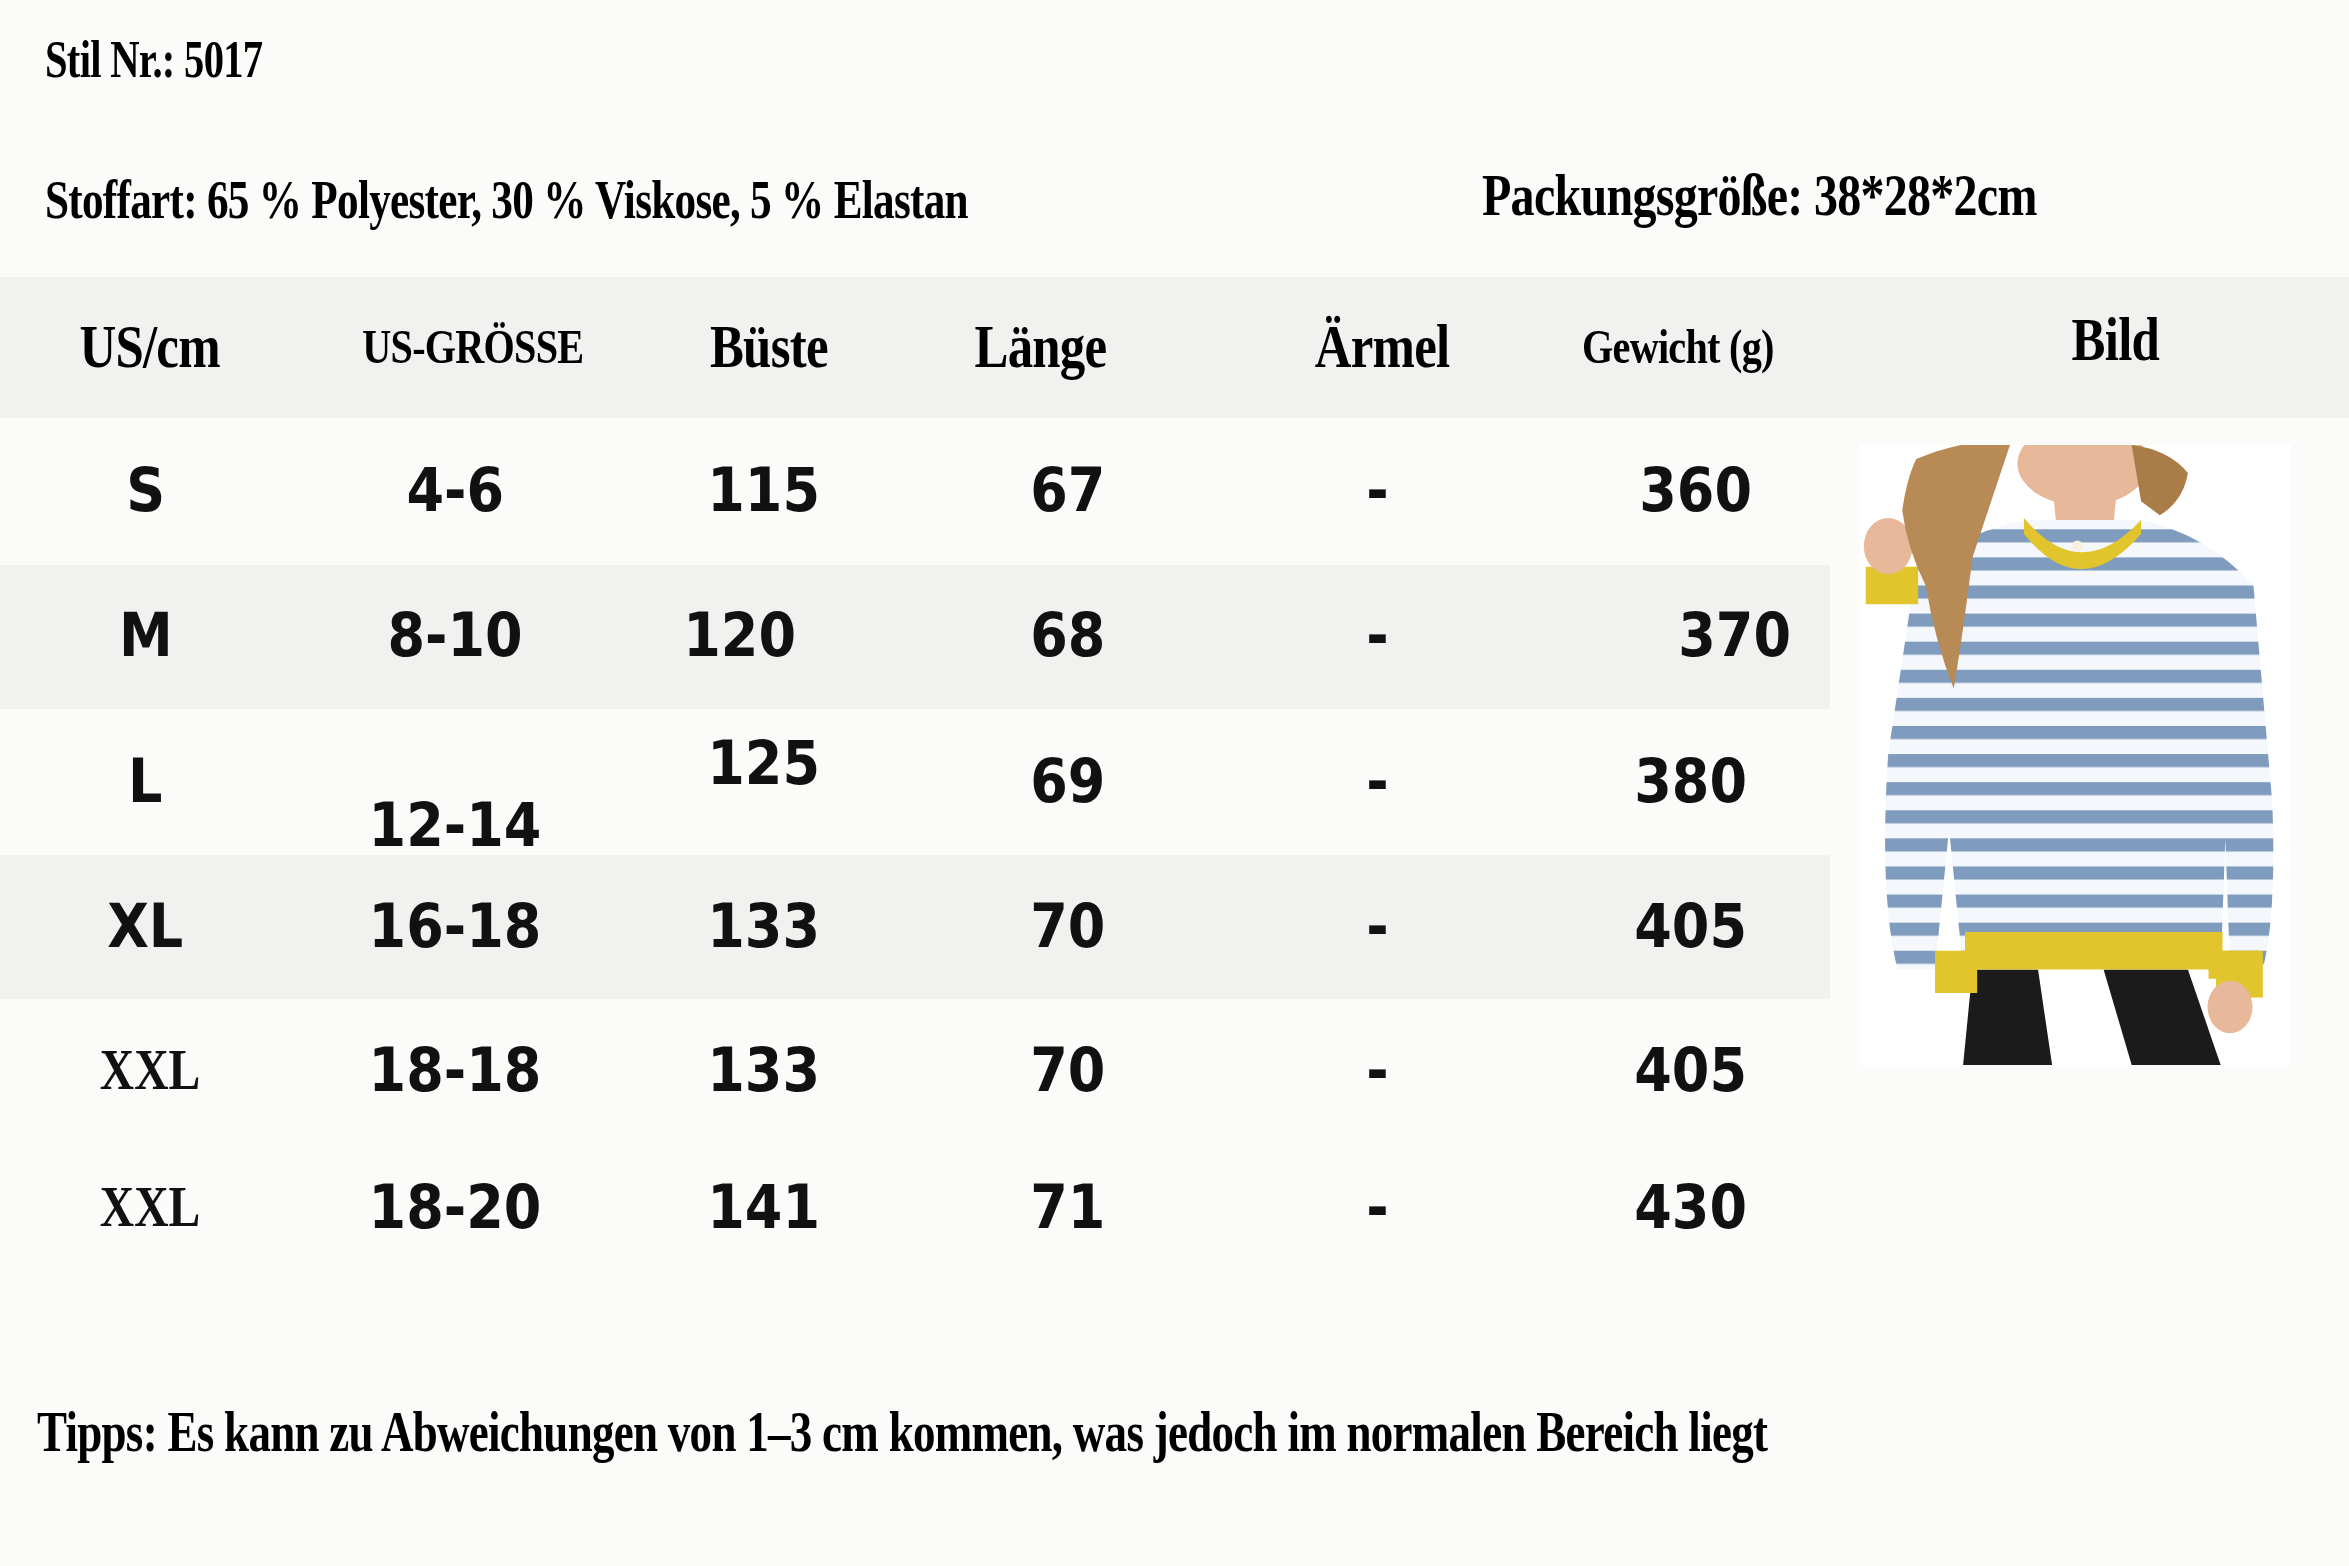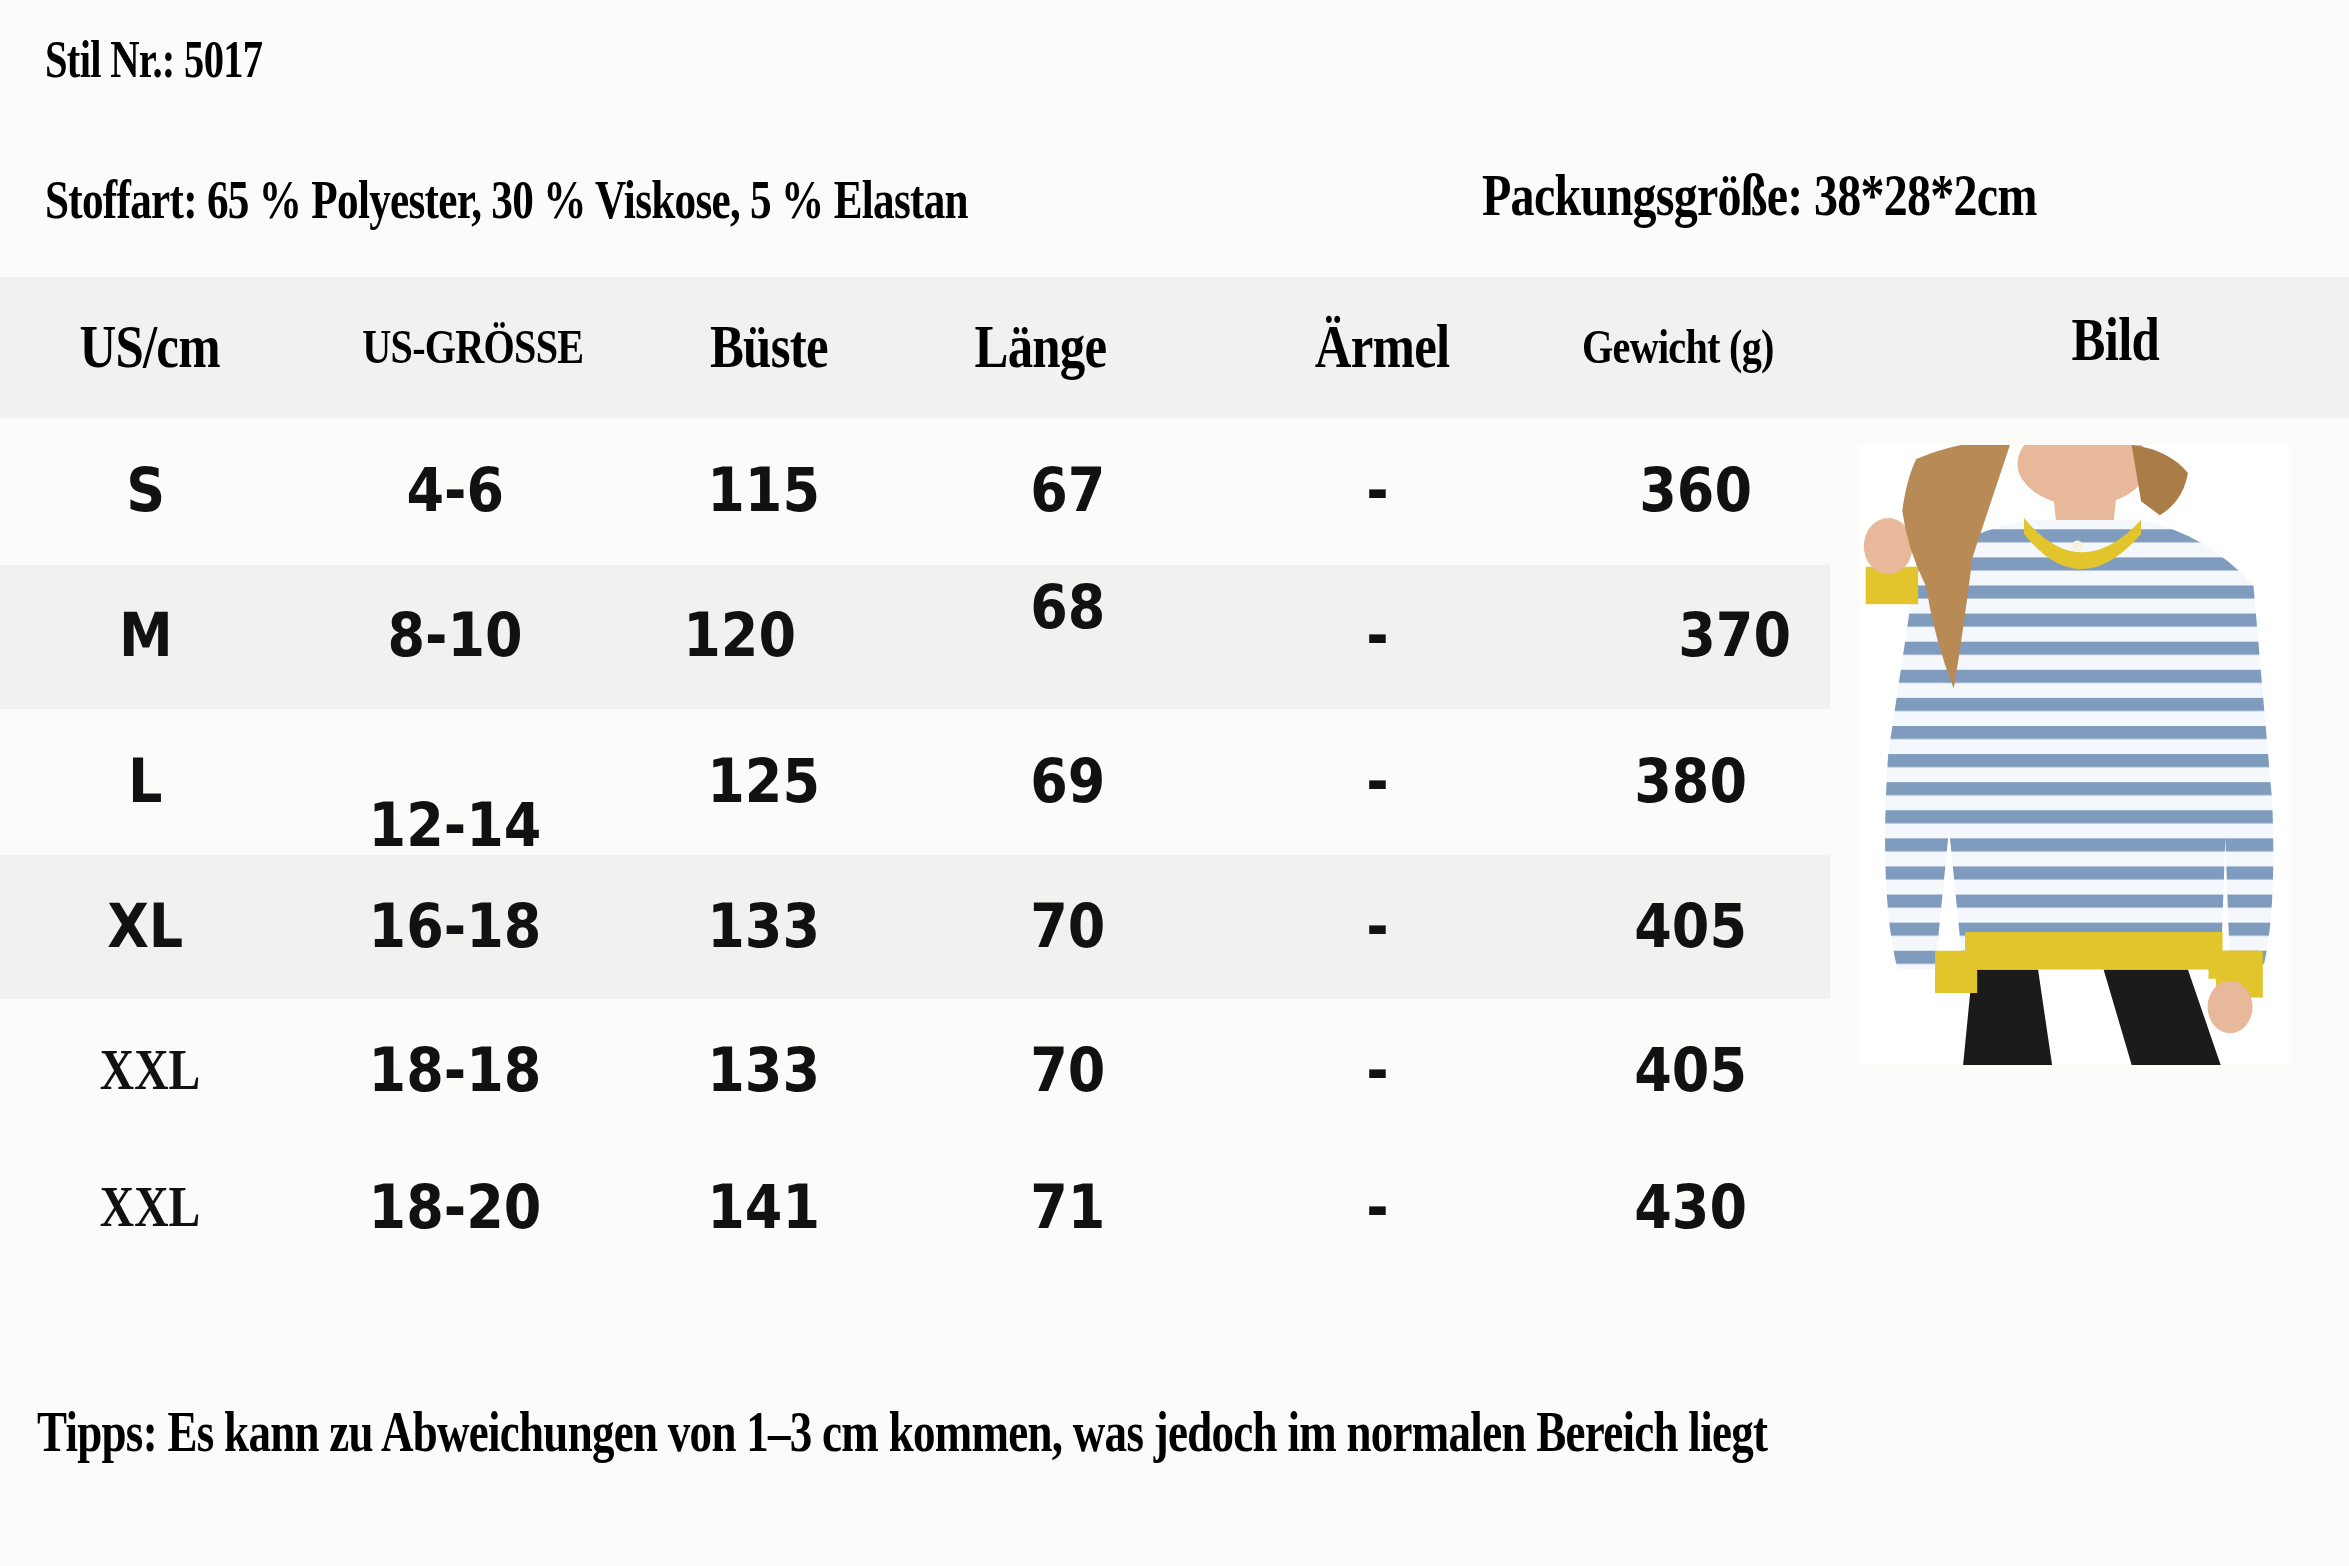--- a/index.html
+++ b/index.html
@@ -118,39 +118,39 @@
   <div>
     <div class="cell size" style="left:52px;width:187px;top:588px">
         <span>M</span>
       </div>
     <div class="cell" style="left:333px;width:244px;top:588px">
         <span>8-10</span>
       </div>
     <div class="cell" style="left:632px;width:215px;top:588px">
         <span>120</span>
       </div>
-    <div class="cell" style="left:965px;width:206px;top:560px">
+    <div class="cell" style="left:965px;width:206px;top:588px">
         <span>68</span>
       </div>
     <div class="cell" style="left:1312px;width:131px;top:588px">
         <span>-</span>
       </div>
     <div class="cell" style="left:1627px;width:215px;top:588px">
         <span>370</span>
       </div>
   </div>
 
   <div>
     <div class="cell size" style="left:52px;width:187px;top:734px">
         <span>L</span>
       </div>
     <div class="cell" style="left:333px;width:244px;top:778px">
         <span>12-14</span>
       </div>
-    <div class="cell" style="left:656px;width:215px;top:734px">
+    <div class="cell" style="left:656px;width:215px;top:716px">
         <span>125</span>
       </div>
     <div class="cell" style="left:965px;width:206px;top:734px">
         <span>69</span>
       </div>
     <div class="cell" style="left:1312px;width:131px;top:734px">
         <span>-</span>
       </div>
     <div class="cell" style="left:1583px;width:215px;top:734px">
         <span>380</span>

